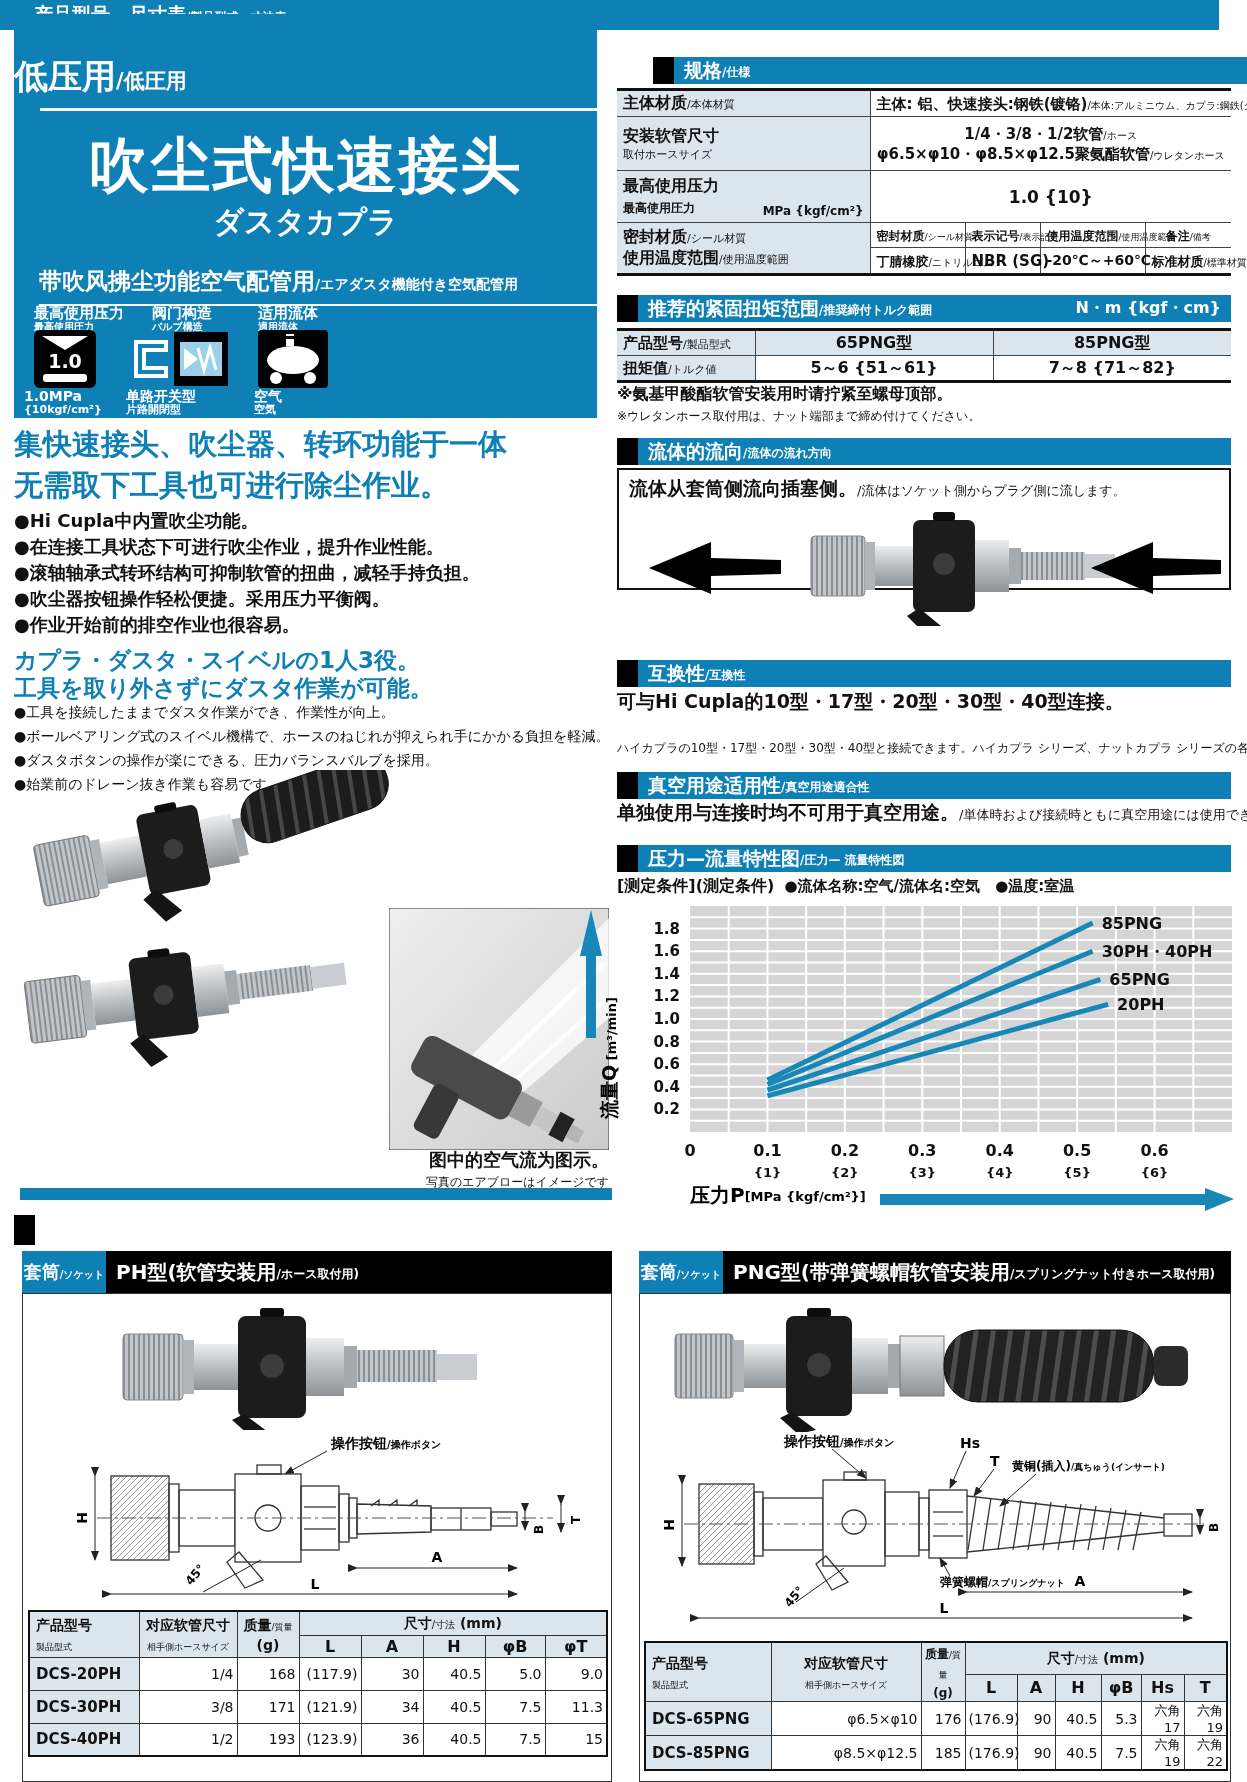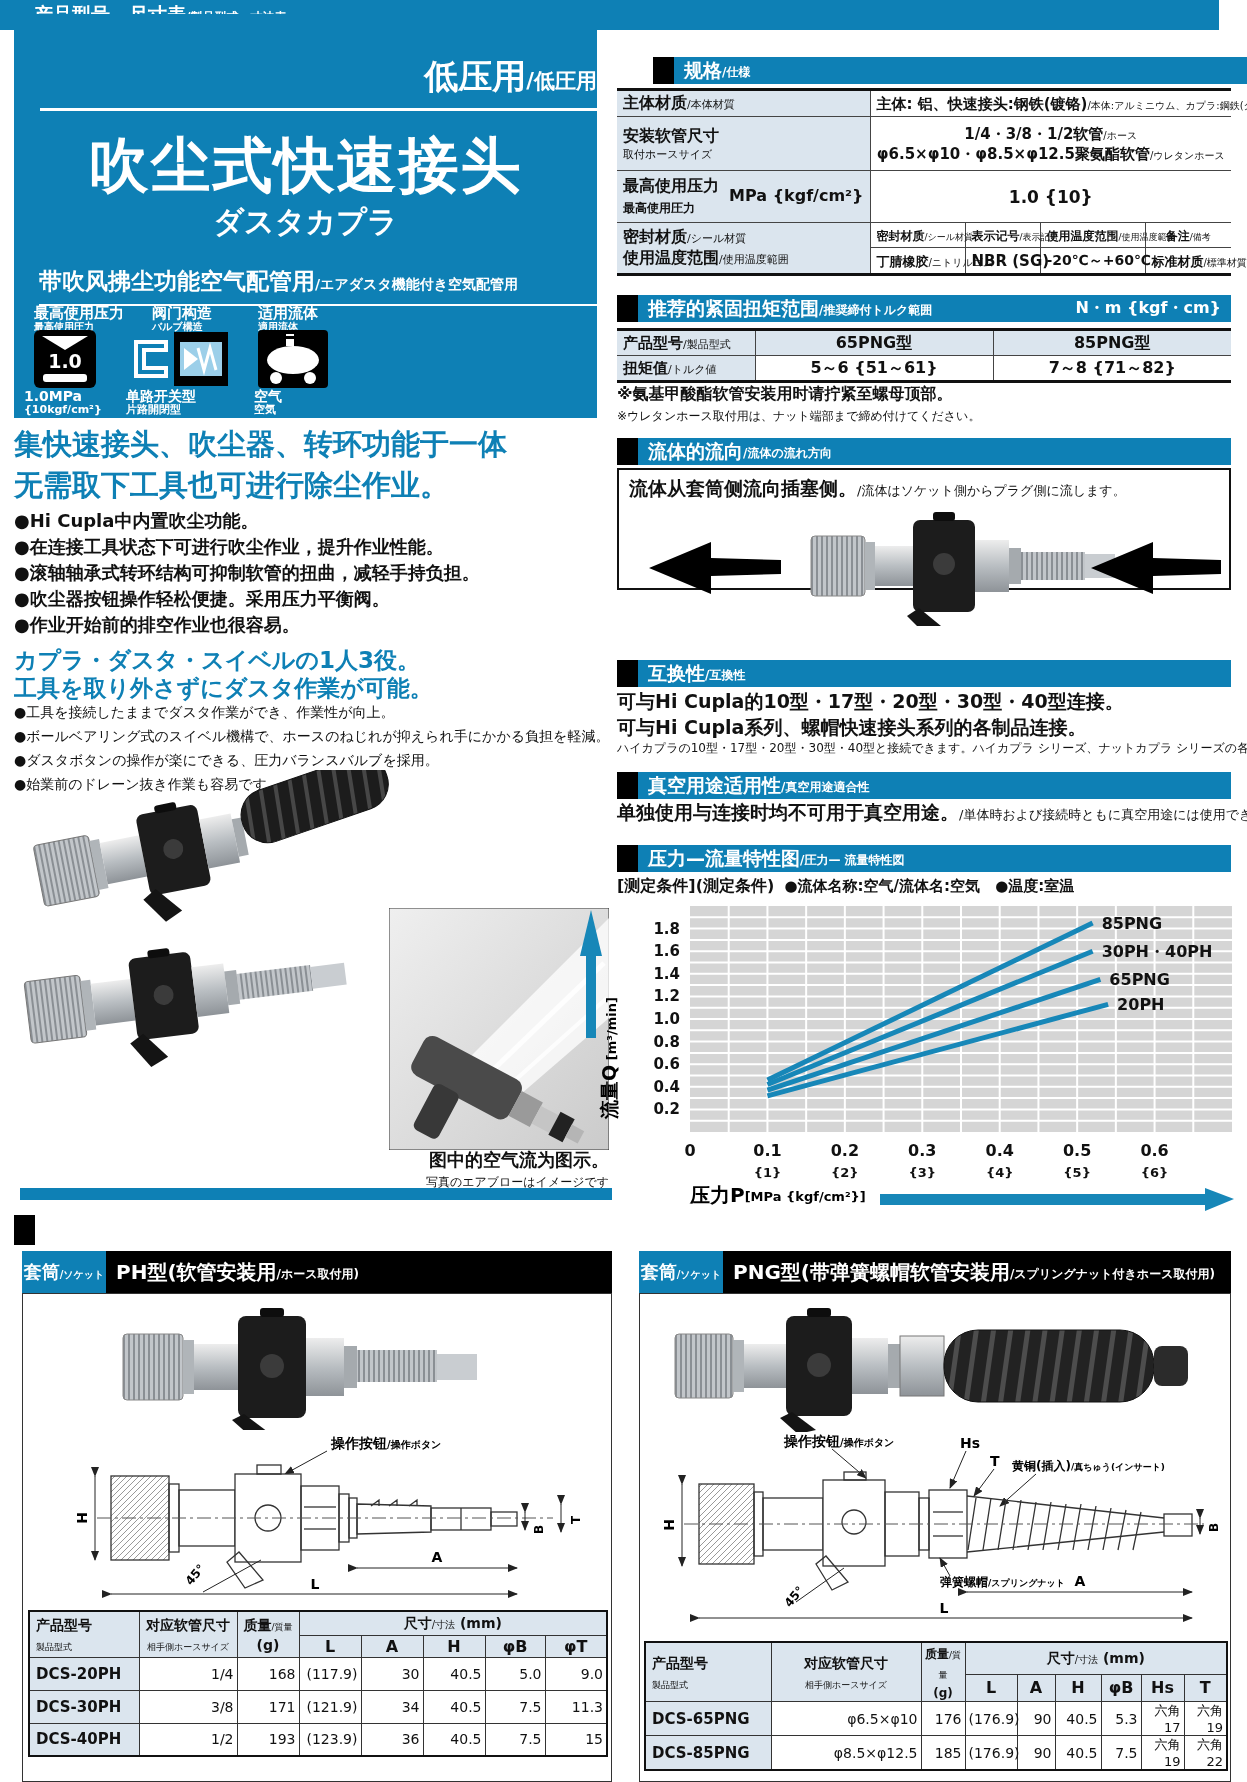--- a/index.html
+++ b/index.html
@@ -2,21 +2,21 @@
 <html><head>
 <meta charset="utf-8">
 <style>
   html,body{margin:0;padding:0;background:#fff}
   body{font-family:"DejaVu Sans","Liberation Sans",sans-serif;color:#111}
   #page{position:relative;width:1247px;height:1782px;background:#fff;overflow:hidden}
   .abs{position:absolute}
   .nw{white-space:nowrap}
   
   .blueblock{left:14px;top:14px;width:583px;height:404px;background:#0e80b5;color:#fff}
-  .cat{top:40px;left:0;width:583px;text-align:right;font-weight:bold}
+  .cat{top:40px;left:0;width:583px;text-align:left;font-weight:bold}
   .cat .cn{font-size:34px}.cat .jp{font-size:21px}
   .rule1{left:26px;top:94px;width:557px;height:3px;background:#fff}
   .maintitle{top:112px;left:0;width:583px;text-align:center;font-size:60px;font-weight:bold;letter-spacing:2px}
   .subtitle{top:188px;left:0;width:583px;text-align:center;font-size:30px;font-weight:bold}
   .tagline{top:252px;left:25px;font-weight:bold}
   .tagline .cn{font-size:23px}.tagline .jp{font-size:14px}
   .rule2{left:25px;top:290px;width:558px;height:2px;background:#fff}
   .blabel{top:292px;font-weight:bold;line-height:1.05}
   .blabel .cn{font-size:15px;display:block}.blabel .jp{font-size:10px;display:block}
   .bcap{top:374px;text-align:left;font-weight:bold;line-height:1.15}
@@ -263,21 +263,21 @@
             <div class="cls">取付ホースサイズ</div>
           </td>
       <td colspan="4" class="ctr last">
         <div class="nw"><span class="vb">1/4・3/8・1/2软管</span><span class="vs">/ホース</span></div>
         <div class="nw"><span class="vb">φ6.5×φ10・φ8.5×φ12.5聚氨酯软管</span><span class="vs">/ウレタンホース</span></div>
       </td>
     </tr>
     <tr style="height:52px">
       <td class="lblcell first">
         <div class="cl" style="display:inline-block"><span>最高使用压力</span><br><span style="font-size:12px">最高使用圧力</span></div>
-        <span style="font-size:16px;font-weight:bold;float:right;margin-top:10px">MPa {kgf/cm²}</span>
+        <span style="font-size:12px;font-weight:bold;float:right;margin-top:28px">MPa {kgf/cm²}</span>
       </td>
       <td colspan="4" class="ctr last vb" style="font-size:17px">1.0 {10}</td>
     </tr>
     <tr style="height:25px">
       <td class="lblcell first" rowspan="2">
         <div class="nw"><span class="cl">密封材质</span><span class="cls">/シール材質</span></div>
         <div class="nw"><span class="cl">使用温度范围</span><span class="cls">/使用温度範囲</span></div>
       </td>
       <td class="ctr nw"><span class="sh">密封材质</span><span class="shs">/シール材質</span></td>
       <td class="ctr nw"><span class="sh">表示记号</span><span class="shs">/表示記号</span></td>
@@ -359,21 +359,20 @@
       <polygon points="470,64 532,38 532,54 600,56 600,70 532,72 532,90" fill="#000"></polygon>
     </svg>
   </div>
 
   <div class="secbar" style="left:617px;top:660px">
     <span class="cn">互换性</span>
       <span class="jp">/互換性</span>
   </div>
   <div class="abs compat1 nw">
     <div>可与Hi Cupla的10型・17型・20型・30型・40型连接。</div>
-    <div>可与Hi Cupla系列、螺帽快速接头系列的各制品连接。</div>
   </div>
   <div class="abs compat3 nw">ハイカプラの10型・17型・20型・30型・40型と接続できます。ハイカプラ シリーズ、ナットカプラ シリーズの各製品と接続できます。</div>
 
   <div class="secbar" style="left:617px;top:772px">
     <span class="cn">真空用途适用性</span>
       <span class="jp">/真空用途適合性</span>
   </div>
   <div class="abs vactext nw">
     <span class="cn">单独使用与连接时均不可用于真空用途。</span><span class="jp">/単体時および接続時ともに真空用途には使用できません。</span>
   </div>

